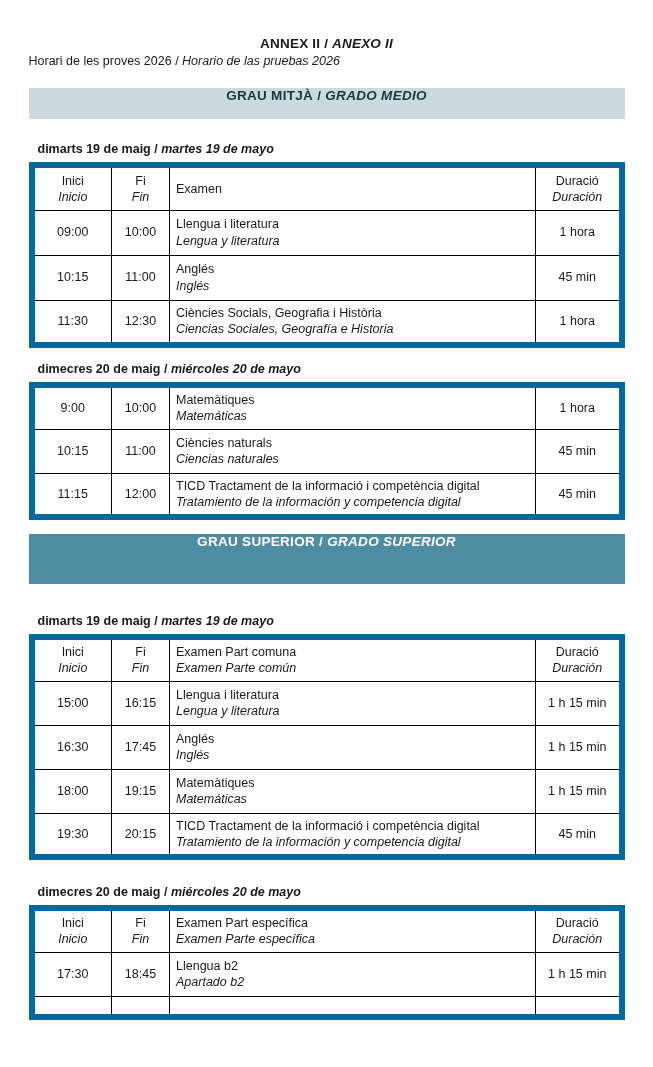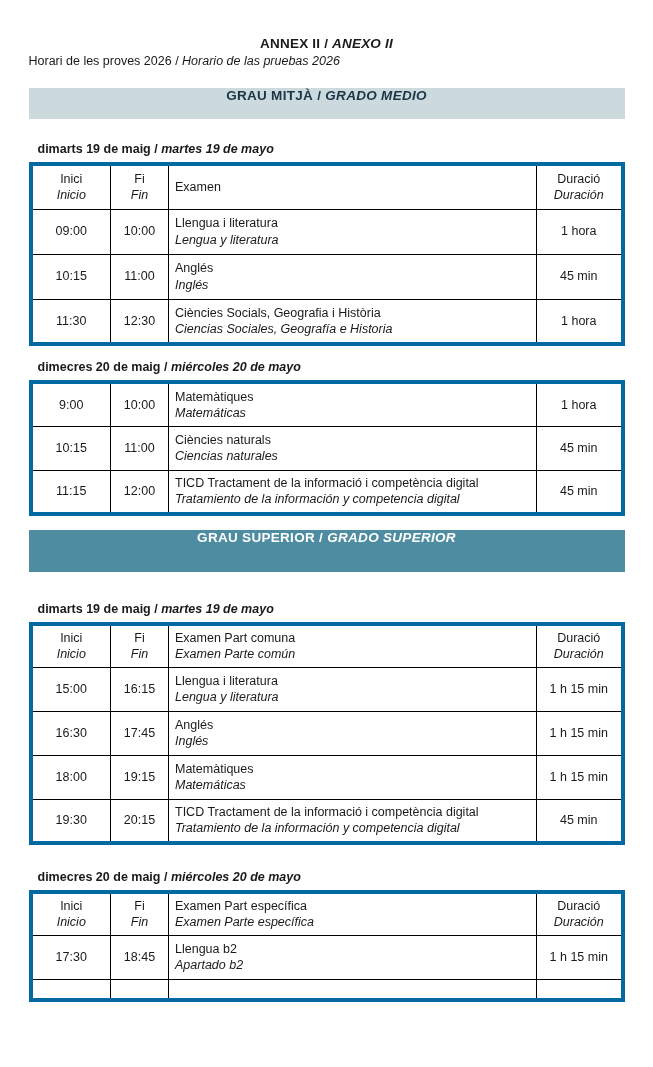--- a/index.html
+++ b/index.html
@@ -29,35 +29,35 @@
   .banner {
     margin-top: 20px;
     height: 31px;
     display: flex;
     justify-content: center;
     font-size: 13.5px;
     font-weight: bold;
     letter-spacing: 0.3px;
   }
   .banner-mitja { background: var(--mitja-bg, #ccd9dd); color: var(--mitja-text, #1a3646); }
-  .banner-superior { background: var(--superior-bg, #4e8ca2); color: var(--superior-text, #ffffff); margin-top: 14px; height: 42px; }
+  .banner-superior { background: var(--superior-bg, #4e8ca2); color: var(--superior-text, #ffffff); margin-top: 14px; height: 50px; }
 
   .day-heading {
     font-size: 12.5px;
     font-weight: bold;
     padding-left: 9px;
     margin-top: 23px;
     margin-bottom: 6px;
   }
   .day-heading .sep { font-weight: bold; }
 
   table.schedule {
     width: 100%;
     border-collapse: collapse;
-    border: 4px solid #0369a1;
+    border: 6px solid #0369a1;
     table-layout: fixed;
     font-size: 12.5px;
   }
   table.schedule th, table.schedule td {
     border: 1.5px solid #000;
     vertical-align: middle;
     padding: 4px 4px;
     line-height: 1.3;
   }
   col.c-inici { width: 80px; }

